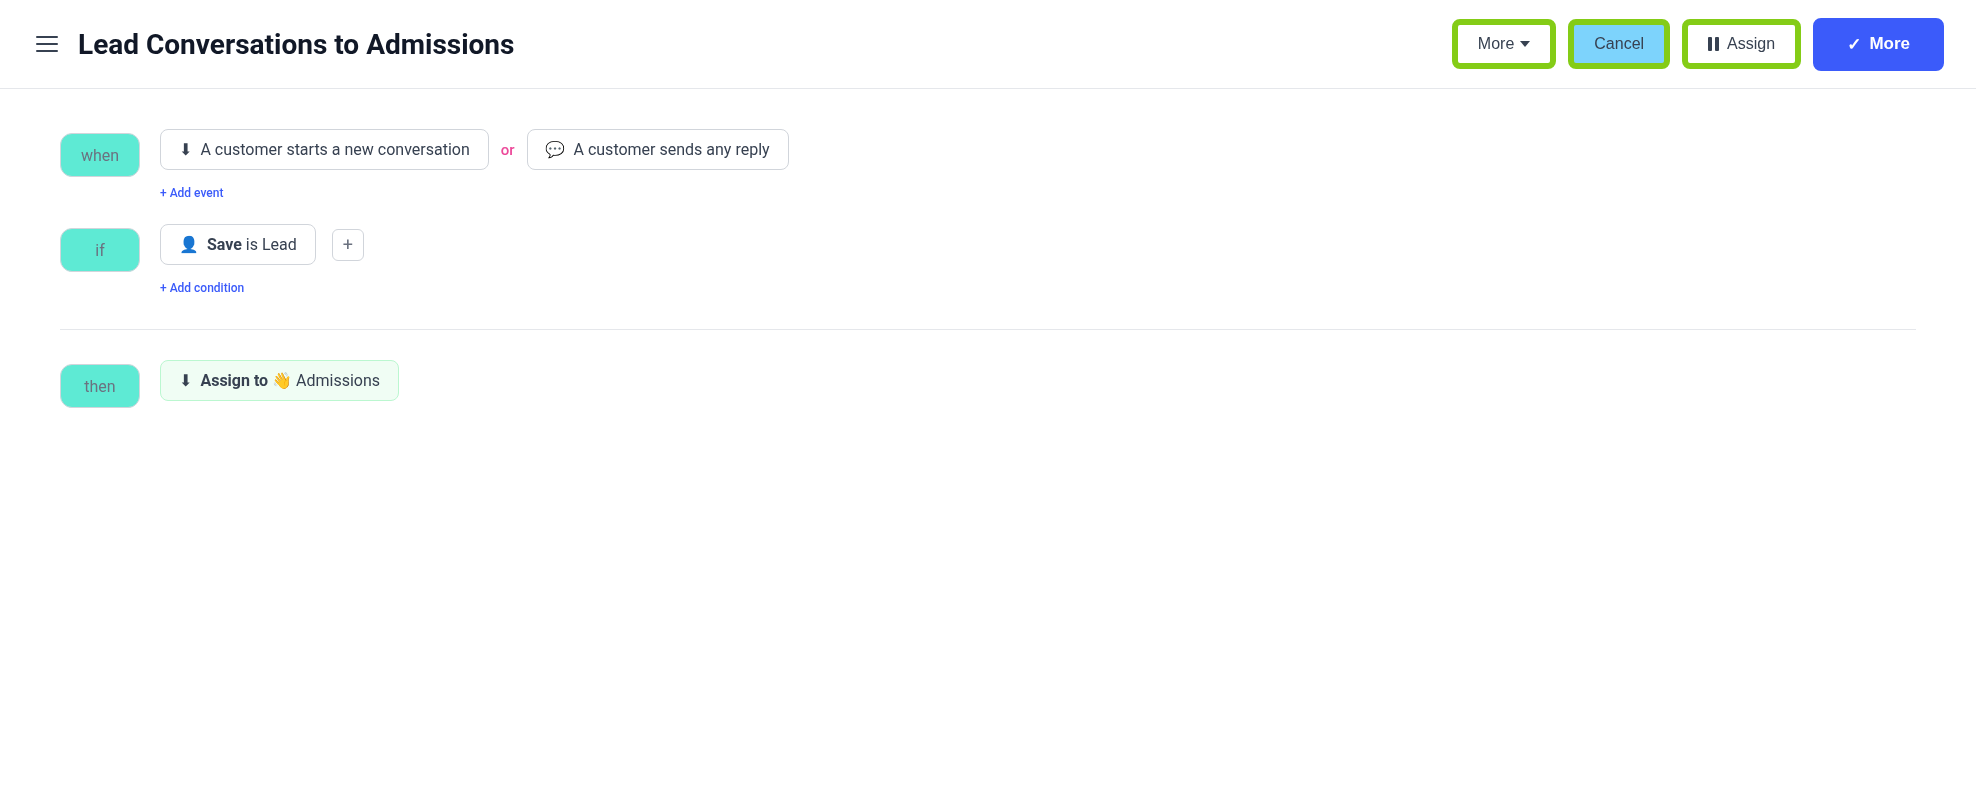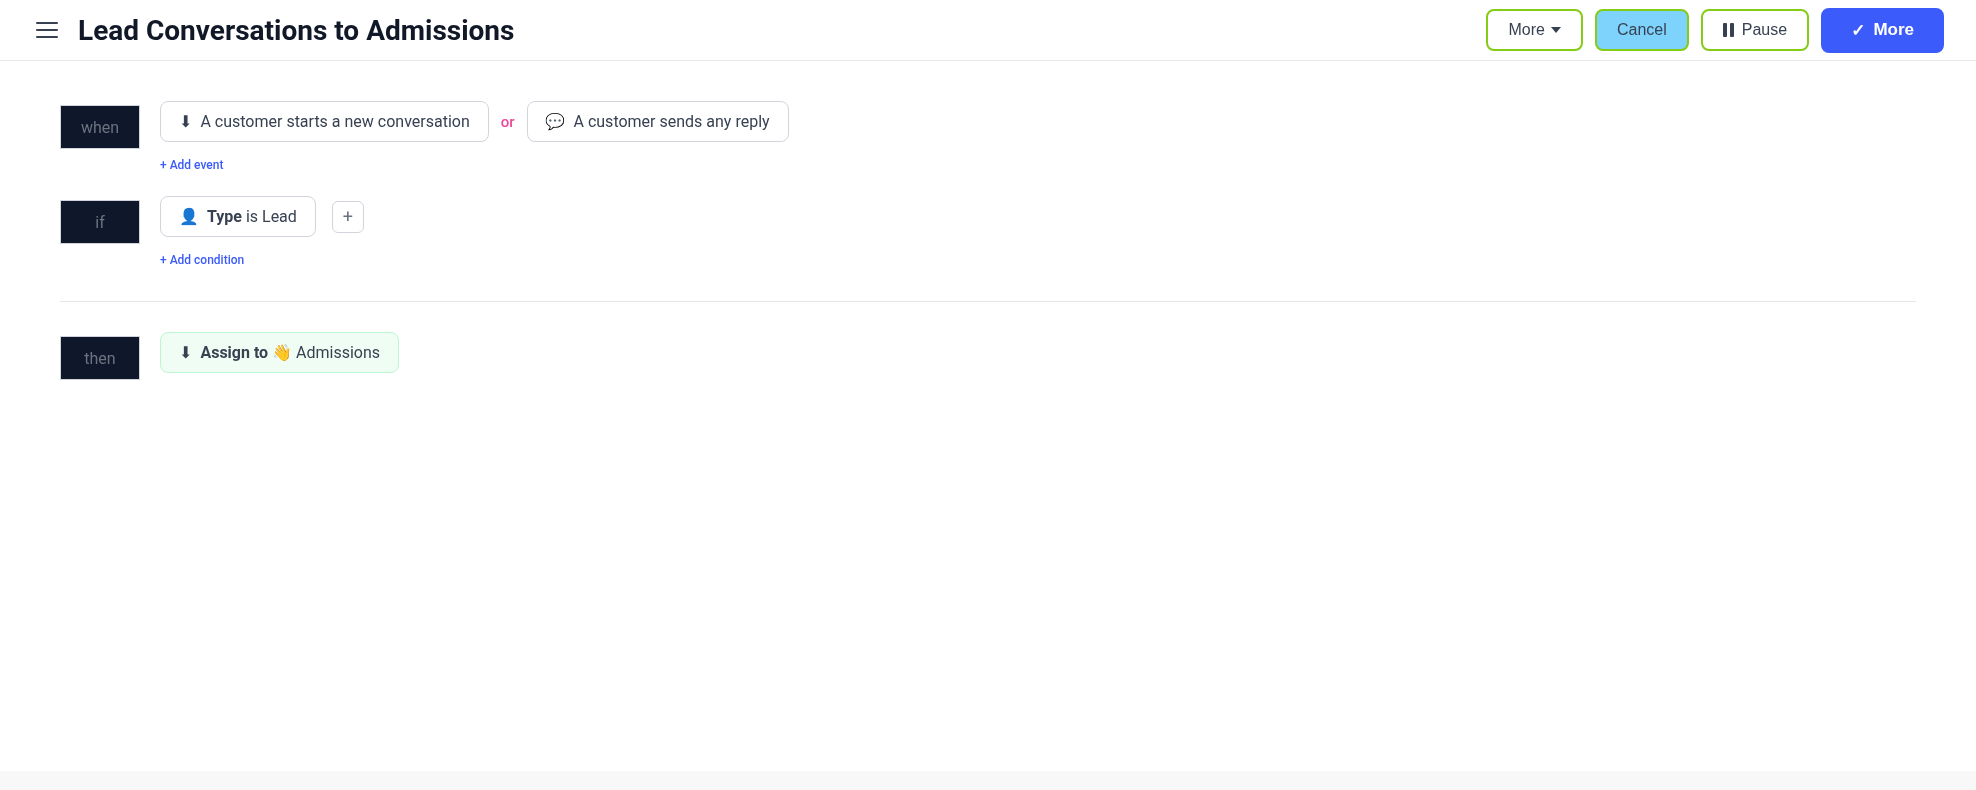--- a/index.html
+++ b/index.html
@@ -7,21 +7,21 @@
       font-family: -apple-system, BlinkMacSystemFont, 'Segoe UI', Roboto, sans-serif;
       background: #f8f8f8;
       min-height: 790px;
       width: 1976px;
     }
 
     .header {
       display: flex;
       align-items: center;
       padding: 0 32px;
-      height: 61px;
+      height: 89px;
       background: #fff;
       border-bottom: 1px solid #e5e7eb;
       gap: 16px;
     }
 
     .header-left {
       display: flex;
       align-items: center;
       gap: 16px;
       flex: 1;
@@ -56,21 +56,21 @@
 
     .btn {
       display: flex;
       align-items: center;
       gap: 8px;
       padding: 10px 20px;
       border-radius: 8px;
       font-size: 16px;
       font-weight: 500;
       cursor: pointer;
-      border: 2px solid #84cc16;
+      border: 6px solid #84cc16;
       background: #fff;
       color: #374151;
     }
 
     .btn-more {
       display: flex;
       align-items: center;
       gap: 6px;
     }
 
@@ -114,24 +114,24 @@
       margin-bottom: 16px;
     }
 
     .label-badge {
       display: flex;
       align-items: center;
       justify-content: center;
       min-width: 80px;
       height: 44px;
       border: 1px solid #d1d5db;
-      border-radius: 0;
+      border-radius: 12px;
       font-size: 16px;
       color: #6b7280;
-      background: #0f172a;
+      background: #5eead4;
       margin-top: 4px;
     }
 
     .conditions-area {
       display: flex;
       flex-direction: column;
       gap: 12px;
     }
 
     .chips-row {
@@ -235,21 +235,21 @@
       <span class="chevron-down"></span>
     </button>
     <button class="btn btn-cancel">
       <span>Cancel</span>
     </button>
     <button class="btn btn-pause">
       <span class="pause-icon">
         <span class="pause-bar"></span>
         <span class="pause-bar"></span>
       </span>
-      <span>Pause</span>
+      <span>Assign</span>
     </button>
     <button class="btn btn-save">
       <span>✓</span>
       <span>More</span>
     </button>
   </div>
 </div>
 
 <div class="main-content">
 
@@ -270,21 +270,21 @@
       <a class="add-link">+ Add event</a>
     </div>
   </div>
 
   <div class="row" style="margin-top: 20px;">
     <div class="label-badge">if</div>
     <div class="conditions-area">
       <div class="chips-row">
         <div class="chip">
           <span class="chip-icon">👤</span>
-          <span><strong>Type</strong> is Lead</span>
+          <span><strong>Save</strong> is Lead</span>
         </div>
         <div class="chip-plus">+</div>
       </div>
       <a class="add-link">+ Add condition</a>
     </div>
   </div>
 
   <hr class="divider">
 
   <div class="row" style="margin-top: 16px; gap: 20px;">

